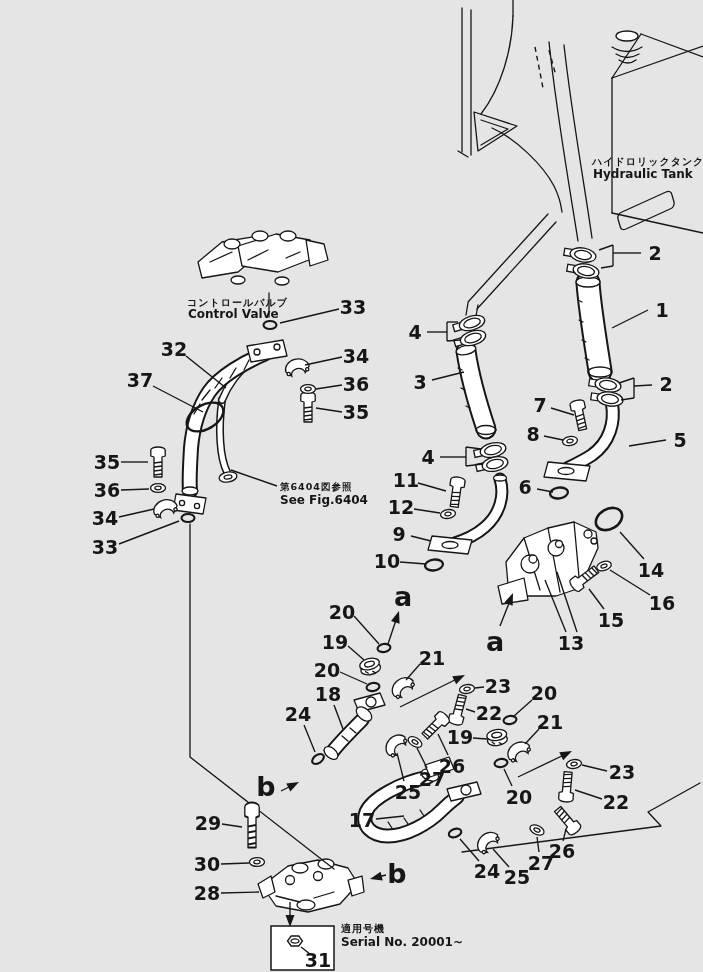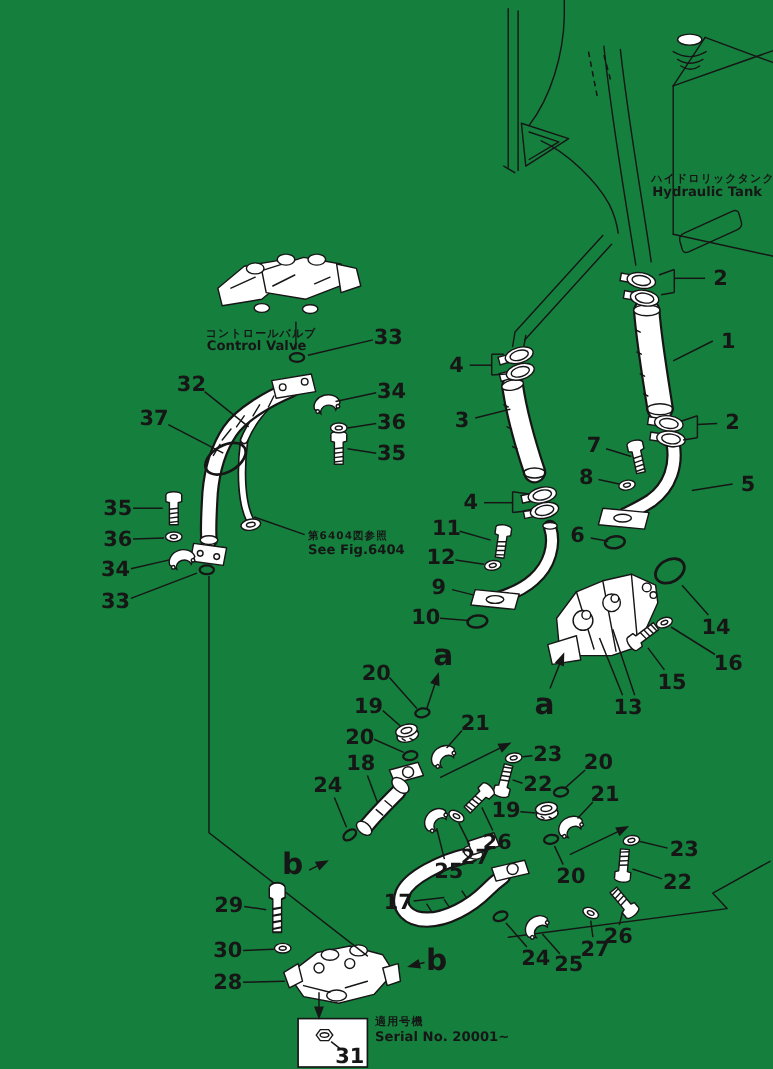--- a/index.html
+++ b/index.html
@@ -1,16 +1,16 @@
 <!DOCTYPE html>
 <html><head>
 <meta charset="utf-8">
 <style>
   html,body{margin:0;padding:0;background:#fff;}
-  .stage{position:relative;width:703px;height:972px;background:#15803d;overflow:hidden;}
+  .stage{position:relative;width:703px;height:972px;background:#e5e5e5;overflow:hidden;}
   svg{display:block;}
   .ink{stroke:#161616;fill:none;stroke-width:1.3;stroke-linecap:round;stroke-linejoin:round;}
   .inkf{stroke:#161616;fill:#fff;stroke-width:1.3;stroke-linejoin:round;}
   .leader{stroke:#161616;stroke-width:1.35;}
   .ah{fill:#161616;stroke:none;}
   .callout{font:bold 19px "DejaVu Sans",sans-serif;fill:#161616;text-anchor:middle;dominant-baseline:central;}
   .callout.big{font:bold 27px "DejaVu Sans",sans-serif;}
   .jp{font:bold 10px "DejaVu Sans",sans-serif;fill:#161616;letter-spacing:1px;}
   .en{font:bold 12px "DejaVu Sans",sans-serif;fill:#161616;}
   .jp.small{font-size:9.5px;}

